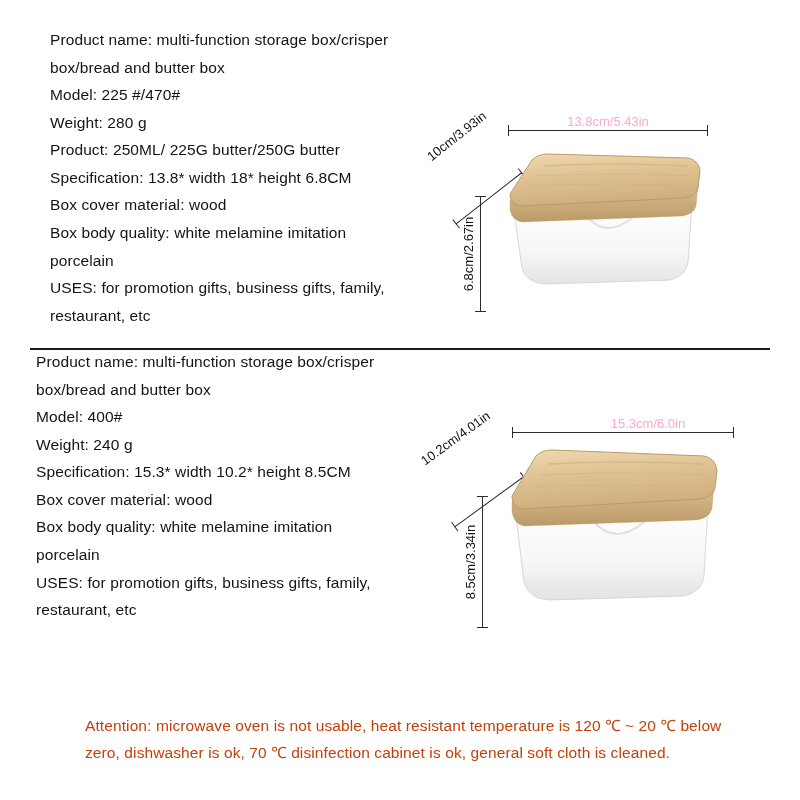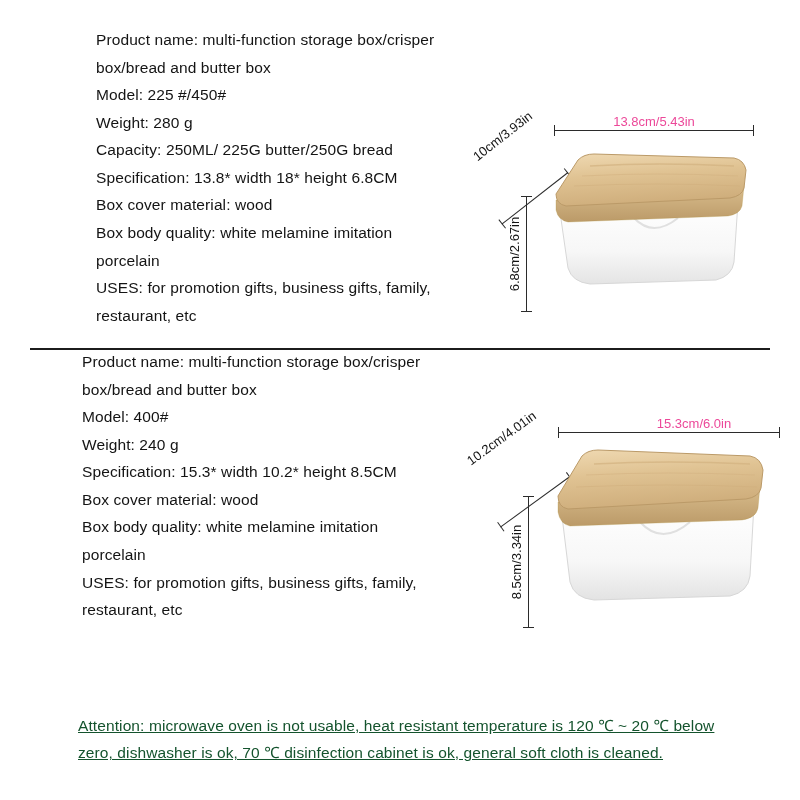--- a/index.html
+++ b/index.html
@@ -13,21 +13,20 @@
     font-family: "Liberation Sans", sans-serif;
     color: #1a1a1a;
     overflow: hidden;
     position: relative;
   }
   .page {
     width: 800px;
     height: 800px;
     position: relative;
     box-sizing: border-box;
-    padding-left: 46px;
   }
 
   
   .section {
     position: relative;
     display: flex;
     flex-direction: row;
     align-items: flex-start;
     box-sizing: border-box;
   }
@@ -85,21 +84,21 @@
     width: 1px;
     height: 11px;
     background: #2b2b2b;
   }
   .dim-top::before { left: 0; }
   .dim-top::after { right: 0; }
   .dim-top-label {
     position: absolute;
     top: -1px;
     font-size: 13px;
-    color: #ec4899;
+    color: #f9a8d4;
     white-space: nowrap;
     transform: translate(-50%, -100%);
   }
 
   .dim-v {
     position: absolute;
     width: 1px;
     background: #2b2b2b;
   }
   .dim-v::before, .dim-v::after {
@@ -142,42 +141,41 @@
     color: #131313;
     white-space: nowrap;
   }
 
   
   .box-art { position: absolute; }
 
   
   .attention {
     position: absolute;
-    left: 78px;
+    left: 85px;
     right: 48px;
     top: 712px;
-    color: #14532d;
+    color: #c2410c;
     font-size: 15.5px;
     line-height: 1.77;
     letter-spacing: 0.1px;
-    text-decoration: underline;
   }
 </style>
 </head>
 <body>
 
 <div class="page">
 
   <div class="section" id="section-1">
 
     <div class="spec-list">
       <div class="spec-line">Product name: multi-function storage box/crisper box/bread and butter box</div>
-      <div class="spec-line">Model: 225 #/450#</div>
+      <div class="spec-line">Model: 225 #/470#</div>
       <div class="spec-line">Weight: 280 g</div>
-      <div class="spec-line">Capacity: 250ML/ 225G butter/250G bread</div>
+      <div class="spec-line">Product: 250ML/ 225G butter/250G butter</div>
       <div class="spec-line">Specification: 13.8* width 18* height 6.8CM</div>
       <div class="spec-line">Box cover material: wood</div>
       <div class="spec-line">Box body quality: white melamine imitation porcelain</div>
       <div class="spec-line">USES: for promotion gifts, business gifts, family, restaurant, etc</div>
     </div>
 
     <div class="figure">
       <div class="figwrap" id="figwrap-1">
 
         <div class="dim-top" style="left:88px; width:200px;">

